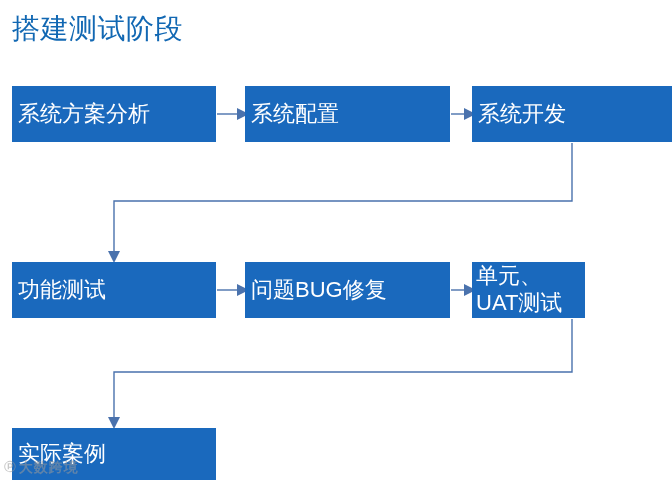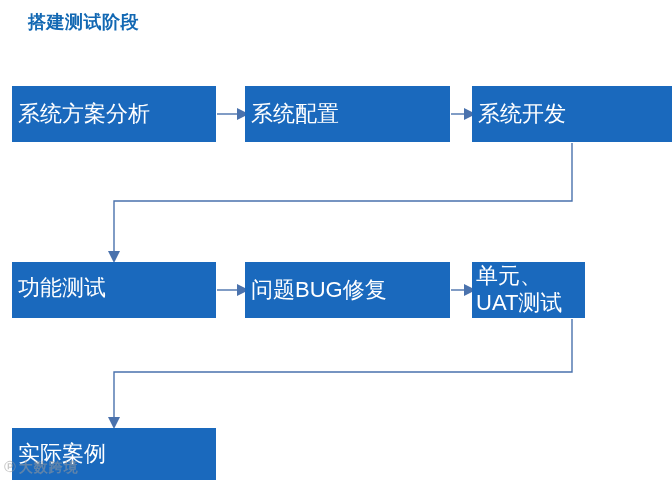--- a/index.html
+++ b/index.html
@@ -13,24 +13,24 @@
   }
   #canvas {
     position: relative;
     width: 672px;
     height: 485px;
     background: #ffffff;
     overflow: hidden;
   }
   #page-title {
     position: absolute;
-    left: 28px;
+    left: 12px;
     top: 11px;
-    font-size: 18px;
-    font-weight: bold;
+    font-size: 28px;
+    font-weight: normal;
     color: #1268b3;
     letter-spacing: 0.5px;
     white-space: nowrap;
     line-height: 1.25;
   }
   .node {
     position: absolute;
     background: #1a69bd;
     color: #ffffff;
     font-size: 22px;
@@ -45,21 +45,21 @@
   }
   .node-label {
     display: block;
     width: 100%;
   }
   
   #node-0 { left: 12px;  top: 86px;  width: 204px; height: 56px; }
   #node-1 { left: 245px; top: 86px;  width: 205px; height: 56px; }
   #node-2 { left: 472px; top: 86px;  width: 210px; height: 56px; }
   
-  #node-3 { left: 12px;  top: 262px; width: 204px; height: 56px; font-family: Liberation Mono, monospace; }
+  #node-3 { left: 12px;  top: 262px; width: 204px; height: 56px; }
   #node-4 { left: 245px; top: 262px; width: 205px; height: 56px; }
   #node-5 { left: 472px; top: 262px; width: 113px; height: 56px; padding: 2px 4px; }
   
   #node-6 { left: 12px;  top: 428px; width: 204px; height: 52px; }
 
   .conn {
     position: absolute;
     left: 0;
     top: 0;
     width: 672px;

